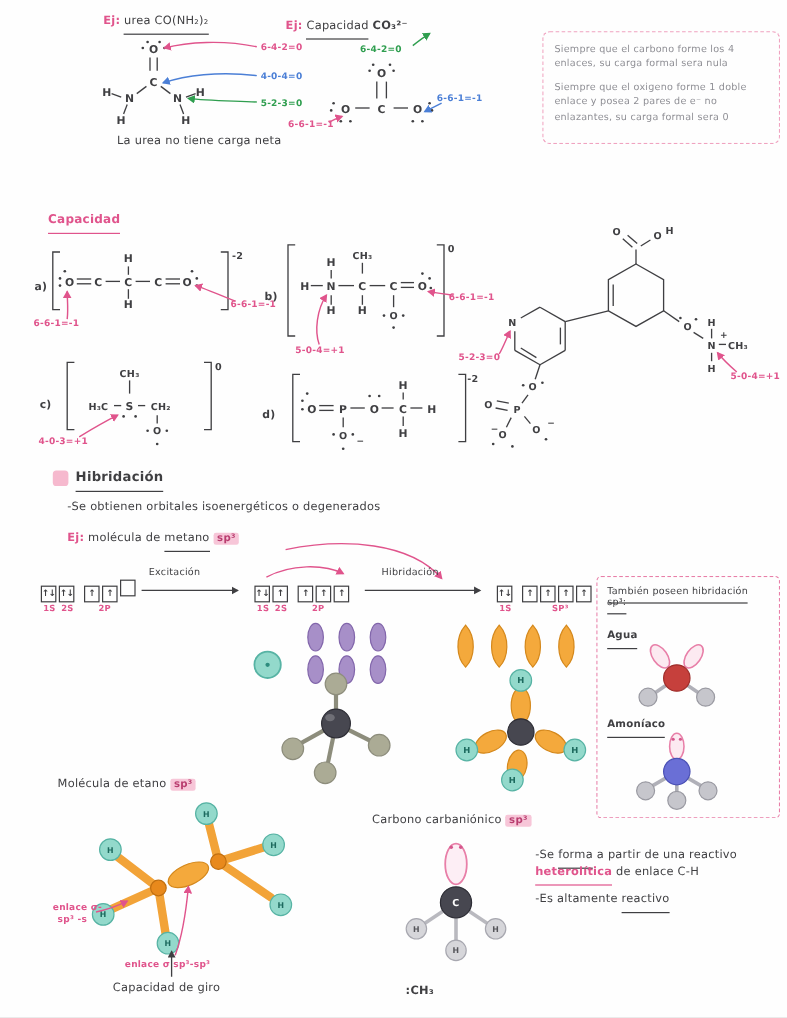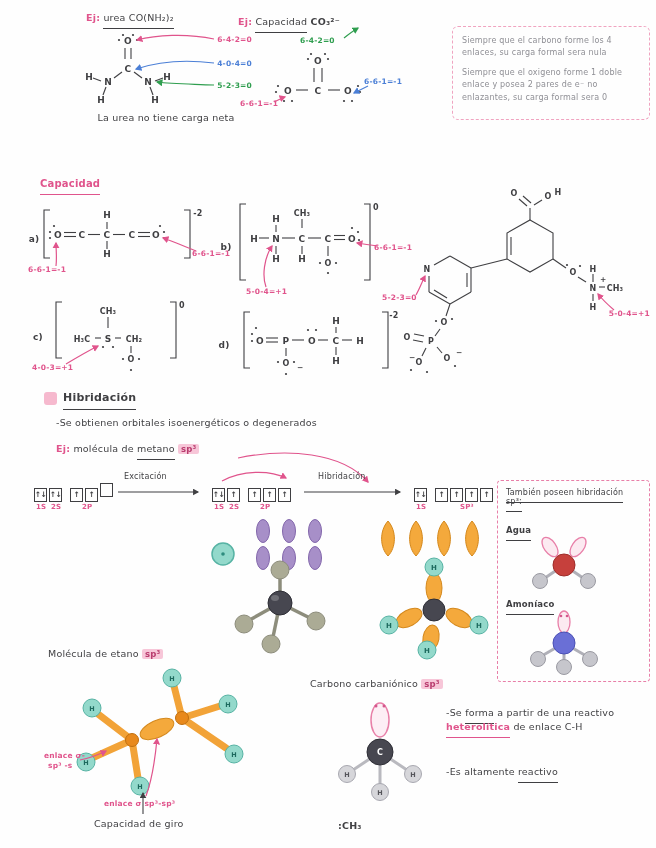--- a/index.html
+++ b/index.html
@@ -538,18 +538,18 @@
     <text x="54" y="100.5">H</text>
   </g>
 </svg>
 <div class="abs fs9 b" style="left:338px;top:820px">:CH₃</div>
 
 <div class="abs fs9" style="left:446px;top:706px;width:210px;line-height:1.5">
   <div>
     <span>-Se </span><span class="u">forma</span><span> a partir de una reactivo</span><br>
     <span class="pink b u">heterolítica</span><span> de enlace C-H</span>
   </div>
-  <div style="margin-top:30px">
+  <div style="margin-top:8px">
     <span>-Es altamente </span><span class="u">reactivo</span>
   </div>
 </div>
 
 </div>
 
 </body></html>

